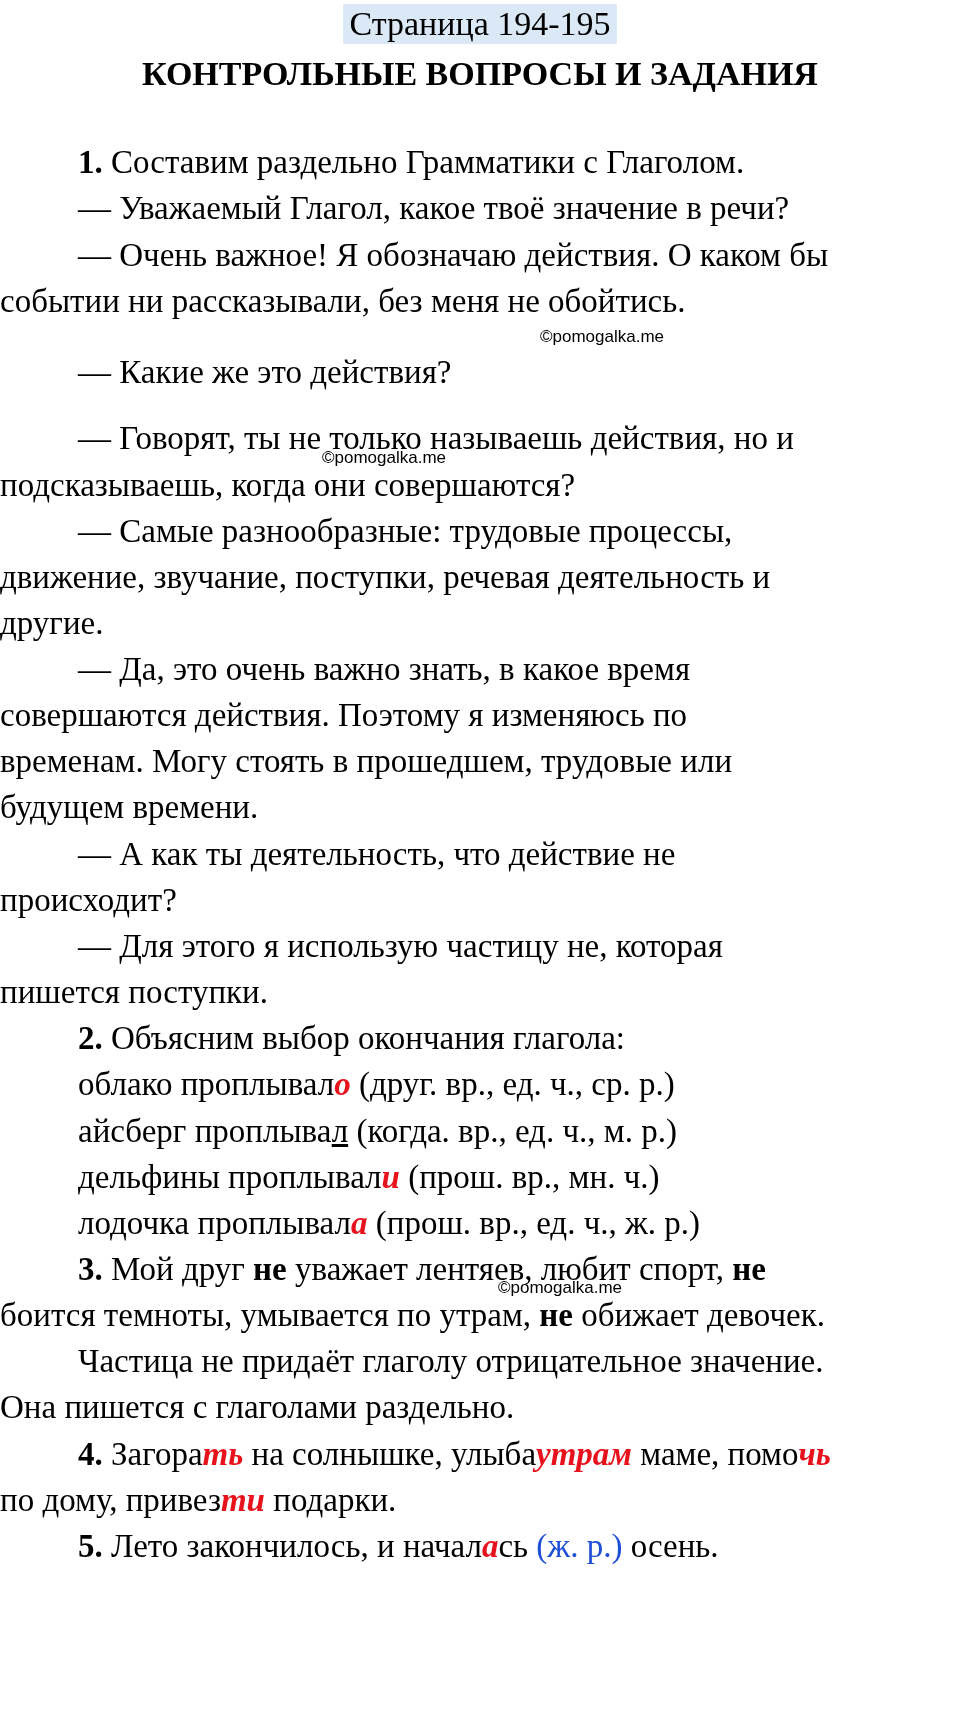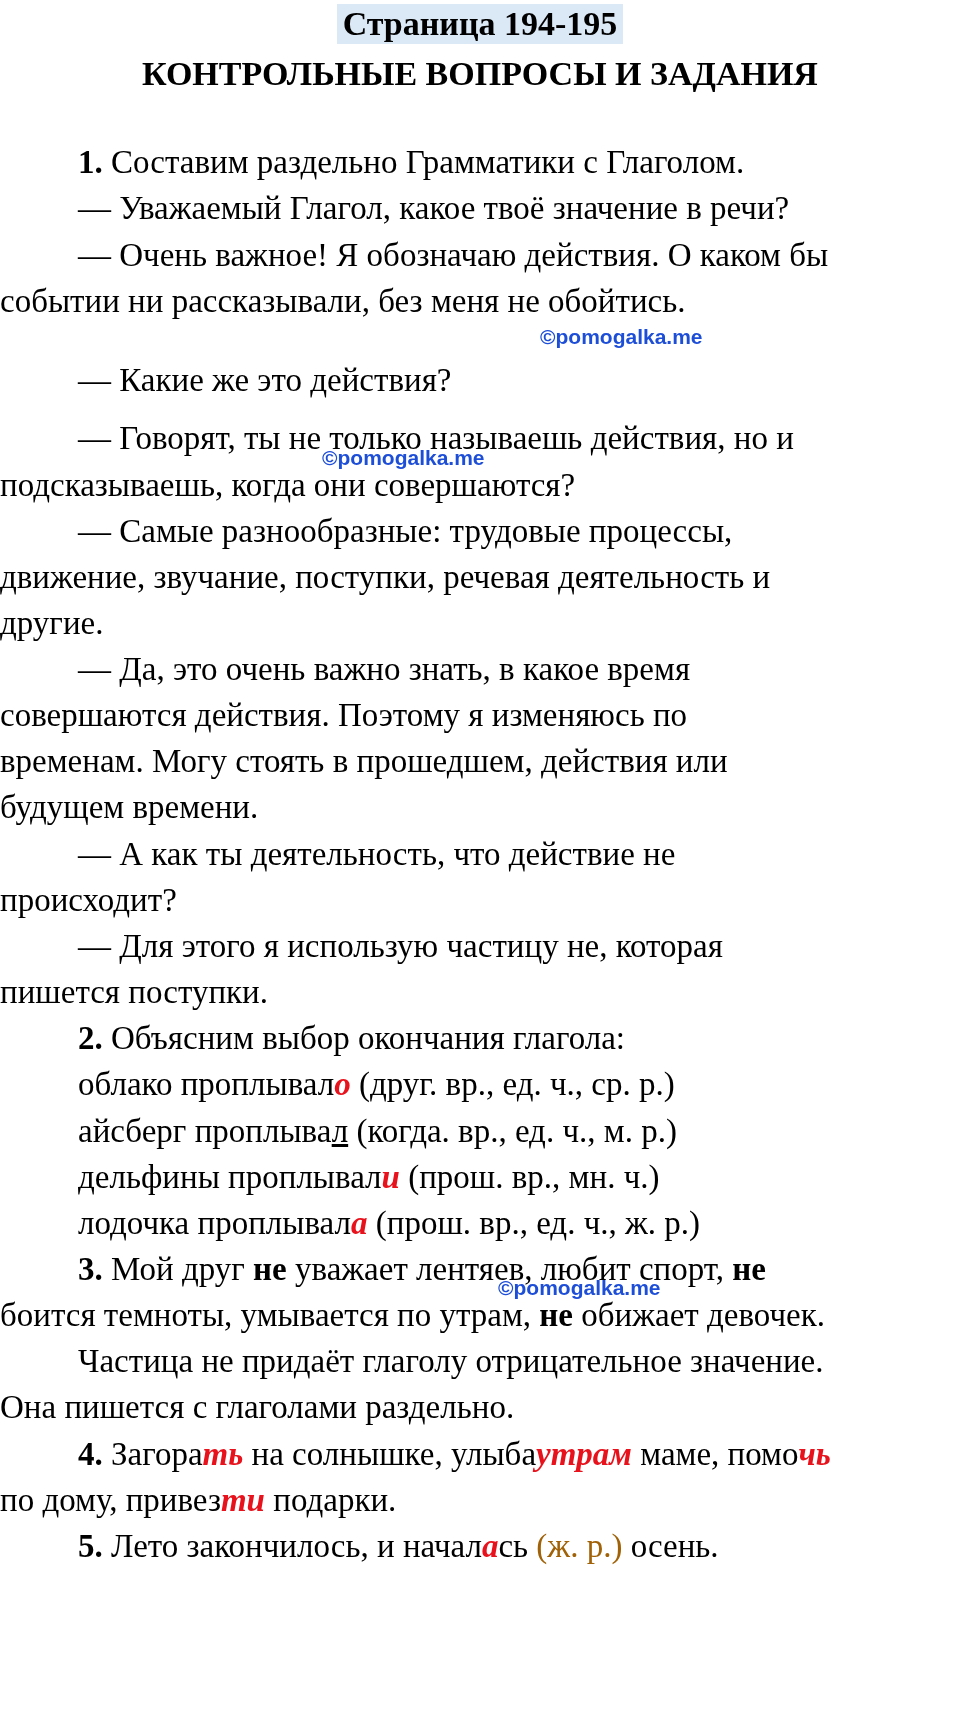--- a/index.html
+++ b/index.html
@@ -14,21 +14,21 @@
     .page-title-wrap {
       position: absolute;
       top: 4px;
       left: 0;
       width: 960px;
       text-align: center;
     }
     .page-title {
       display: inline-block;
       background: #dbe9f6;
-      font-weight: bold;
+      font-weight: normal;
       font-size: 34px;
       line-height: 40px;
       padding: 0 6px;
     }
     .section-title {
       position: absolute;
       top: 52px;
       left: 0;
       width: 960px;
       text-align: center;
@@ -39,56 +39,56 @@
     .line {
       position: absolute;
       left: 0;
       font-size: 33px;
       line-height: 40px;
       white-space: nowrap;
     }
     .ind { left: 78px; }
     .b { font-weight: bold; }
     .red { color: #e8121c; font-style: italic; font-weight: bold; }
-    .gray { color: #a16207; }
+    .gray { color: #1d4ed8; }
     .u { text-decoration: underline; }
     .wm {
       position: absolute;
       font-family: "Liberation Sans", "DejaVu Sans", sans-serif;
-      font-weight: bold;
-      font-size: 21px;
+      font-weight: normal;
+      font-size: 17px;
       line-height: 20px;
-      color: #1d4ed8;
+      color: #000000;
       white-space: nowrap;
     }
   </style>
 </head>
 <body>
 
 <div class="page-title-wrap">
   <span class="page-title">Страница 194-195</span>
 </div>
 <div class="section-title">КОНТРОЛЬНЫЕ ВОПРОСЫ И ЗАДАНИЯ</div>
 
 <div class="line ind" style="top:142px"><span class="b">1.</span><span> Составим раздельно Грамматики с Глаголом.</span></div>
 <div class="line ind" style="top:188px">— Уважаемый Глагол, какое твоё значение в речи?</div>
 <div class="line ind" style="top:235px">— Очень важное! Я обозначаю действия. О каком бы</div>
 <div class="line" style="top:281px">событии ни рассказывали, без меня не обойтись.</div>
 <div class="wm" style="top:327px;left:540px">©pomogalka.me</div>
 
-<div class="line ind" style="top:360px">— Какие же это действия?</div>
+<div class="line ind" style="top:352px">— Какие же это действия?</div>
 <div class="line ind" style="top:418px">— Говорят, ты не только называешь действия, но и</div>
 <div class="wm" style="top:448px;left:322px">©pomogalka.me</div>
 <div class="line" style="top:465px">подсказываешь, когда они совершаются?</div>
 <div class="line ind" style="top:511px">— Самые разнообразные: трудовые процессы,</div>
 <div class="line" style="top:557px">движение, звучание, поступки, речевая деятельность и</div>
 <div class="line" style="top:603px">другие.</div>
 <div class="line ind" style="top:649px">— Да, это очень важно знать, в какое время</div>
 <div class="line" style="top:695px">совершаются действия. Поэтому я изменяюсь по</div>
-<div class="line" style="top:741px">временам. Могу стоять в прошедшем, действия или</div>
+<div class="line" style="top:741px">временам. Могу стоять в прошедшем, трудовые или</div>
 <div class="line" style="top:787px">будущем времени.</div>
 <div class="line ind" style="top:834px">— А как ты деятельность, что действие не</div>
 <div class="line" style="top:880px">происходит?</div>
 <div class="line ind" style="top:926px">— Для этого я использую частицу не, которая</div>
 <div class="line" style="top:972px">пишется поступки.</div>
 
 <div class="line ind" style="top:1018px"><span class="b">2.</span><span> Объясним выбор окончания глагола:</span></div>
 <div class="line ind" style="top:1064px"><span>облако проплывал</span><span class="red">о</span><span> (друг. вр., ед. ч., ср. р.)</span></div>
 <div class="line ind" style="top:1111px"><span>айсберг проплыва</span><span class="u">л</span><span> (когда. вр., ед. ч., м. р.)</span></div>
 <div class="line ind" style="top:1157px"><span>дельфины проплывал</span><span class="red">и</span><span> (прош. вр., мн. ч.)</span></div>

